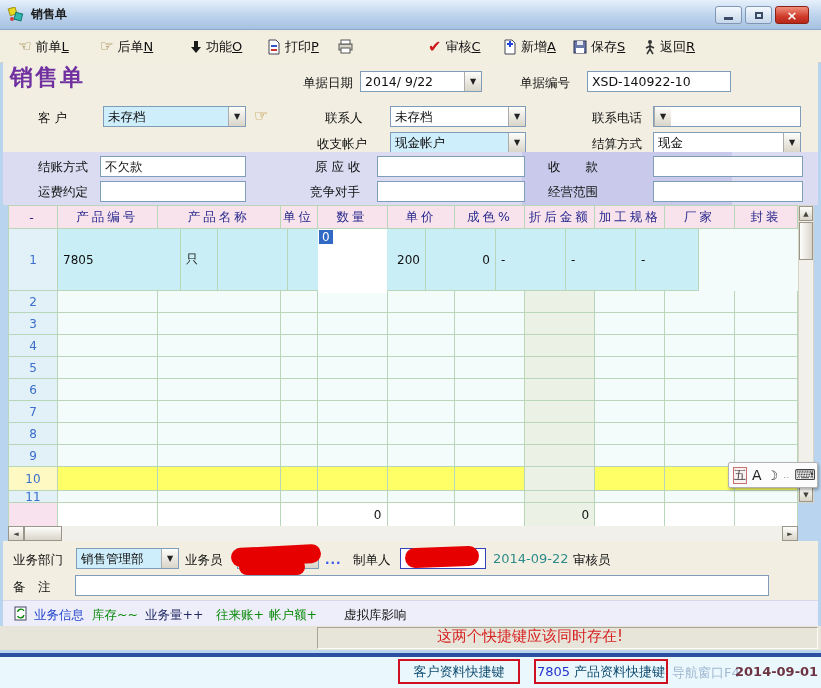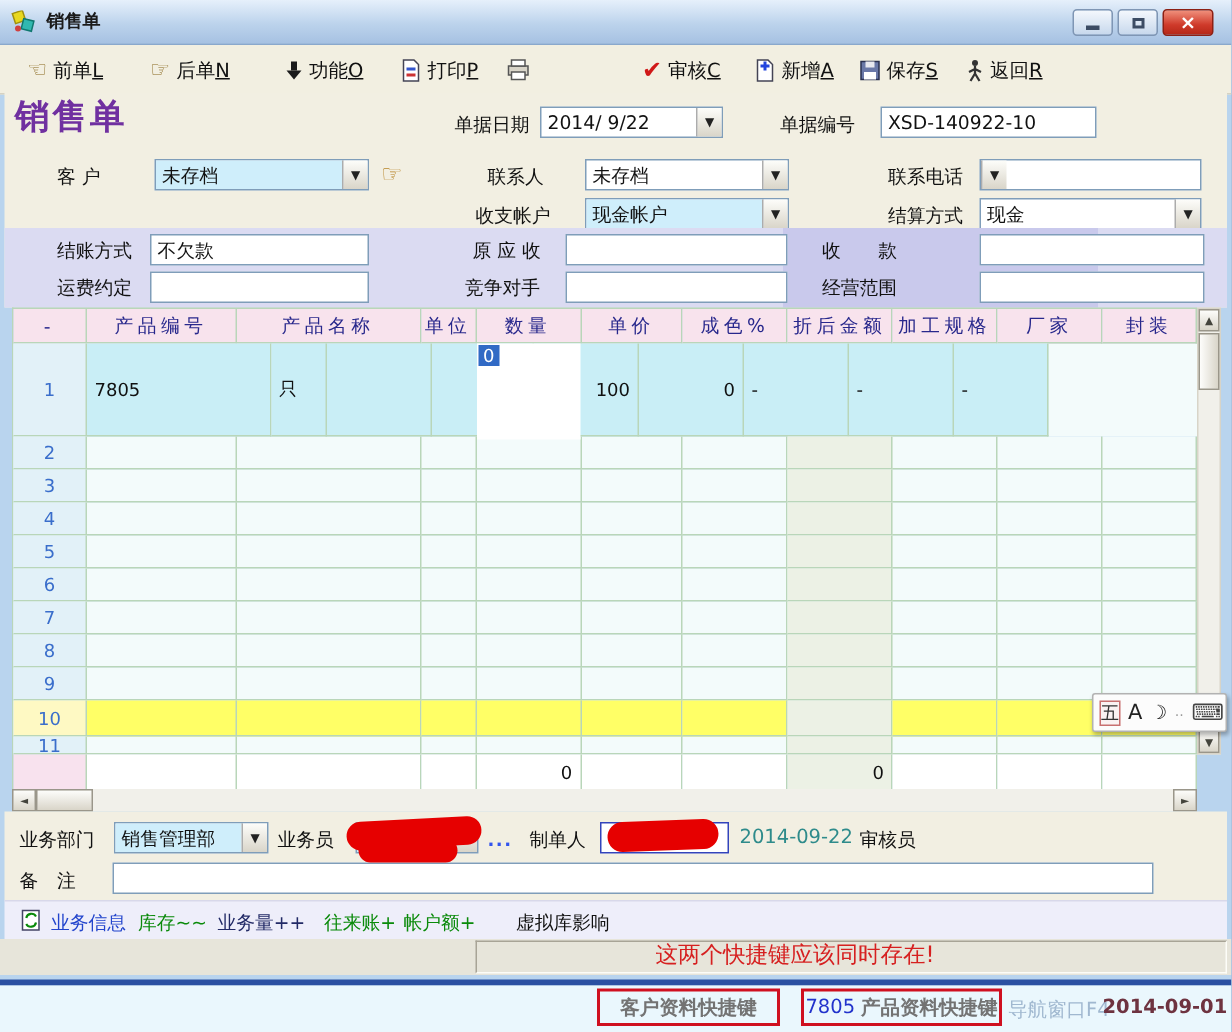--- a/index.html
+++ b/index.html
@@ -96,21 +96,21 @@
 
   
   .hintbar{left:0;top:626px;width:821px;height:24px;background:#e7e5da;}
   .hpanel{position:absolute;top:1px;height:22px;background:#e7e5da;border:1px solid;border-color:#a8a496 #fdfdf8 #fdfdf8 #a8a496;display:flex;align-items:center;padding:0 8px;white-space:nowrap;}
   .red-note{position:absolute;left:437px;top:1px;color:#d62020;font-size:15px;white-space:nowrap;z-index:5;}
 
   
   .navybar{left:0;top:653px;width:821px;height:4px;background:#2b50a2;}
   .taskstrip{left:0;top:657px;width:821px;height:31px;background:#eaf7fd;}
   .redbox{position:absolute;top:2px;height:25px;border:2px solid #cf1020;display:flex;align-items:center;justify-content:center;gap:4px;font-size:13px;white-space:nowrap;z-index:4;}
-  .red-t{color:#737373;font-weight:bold;}
+  .red-t{color:#0c4a6e;}
   .code-blue{color:#2233cc;}
   .nav-f4{position:absolute;top:7px;color:#a0b8d0;font-size:13px;white-space:nowrap;}
   .strip-date{position:absolute;top:7px;color:#6e3340;font-size:13px;font-weight:bold;white-space:nowrap;}
 </style>
 </head>
 <body>
 
 <div class="screen">
 
   <div class="abs titlebar">
@@ -265,21 +265,21 @@
           <div class="gc ac c9" style="width: 70px;">厂家</div>
           <div class="gc ac c10" style="width: 63px;">封装</div>
         </div>
       <div>
           <div class="gr r1">
             <div class="gc ac c0" style="width: 49px;">1</div>
             <div class="gc al c2" style="width: 123px;">7805</div>
             <div class="gc al c3" style="width: 37px;">只</div>
             <div class="gc ar c4" style="width: 70px;"></div>
             <div class="gc ar c5" style="width: 68px;">0.21</div>
-            <div class="gc ar c6" style="width: 70px;">100</div>
+            <div class="gc ar c6" style="width: 70px;">200</div>
             <div class="gc ar c7" style="width: 70px;">0</div>
             <div class="gc al c8" style="width: 70px;">-</div>
             <div class="gc al c9" style="width: 70px;">-</div>
             <div class="gc al c10" style="width: 63px;">-</div>
           </div>
           <div class="gr">
             <div class="gc ac c0" style="width: 49px;">2</div>
             <div class="gc al c1" style="width: 100px;"></div>
             <div class="gc al c2" style="width: 123px;"></div>
             <div class="gc al c3" style="width: 37px;"></div>

